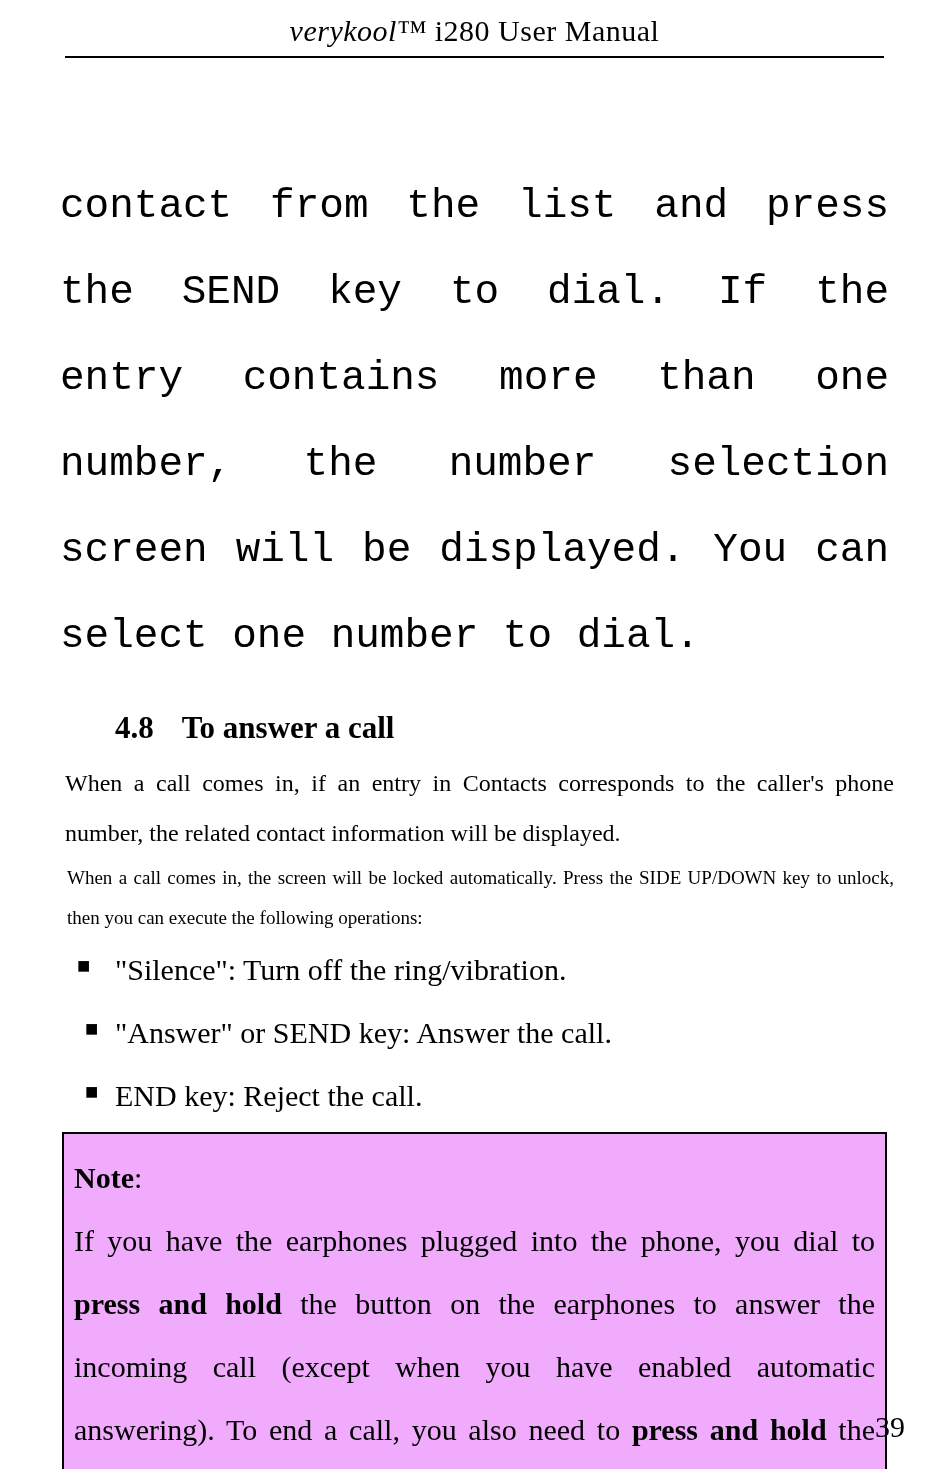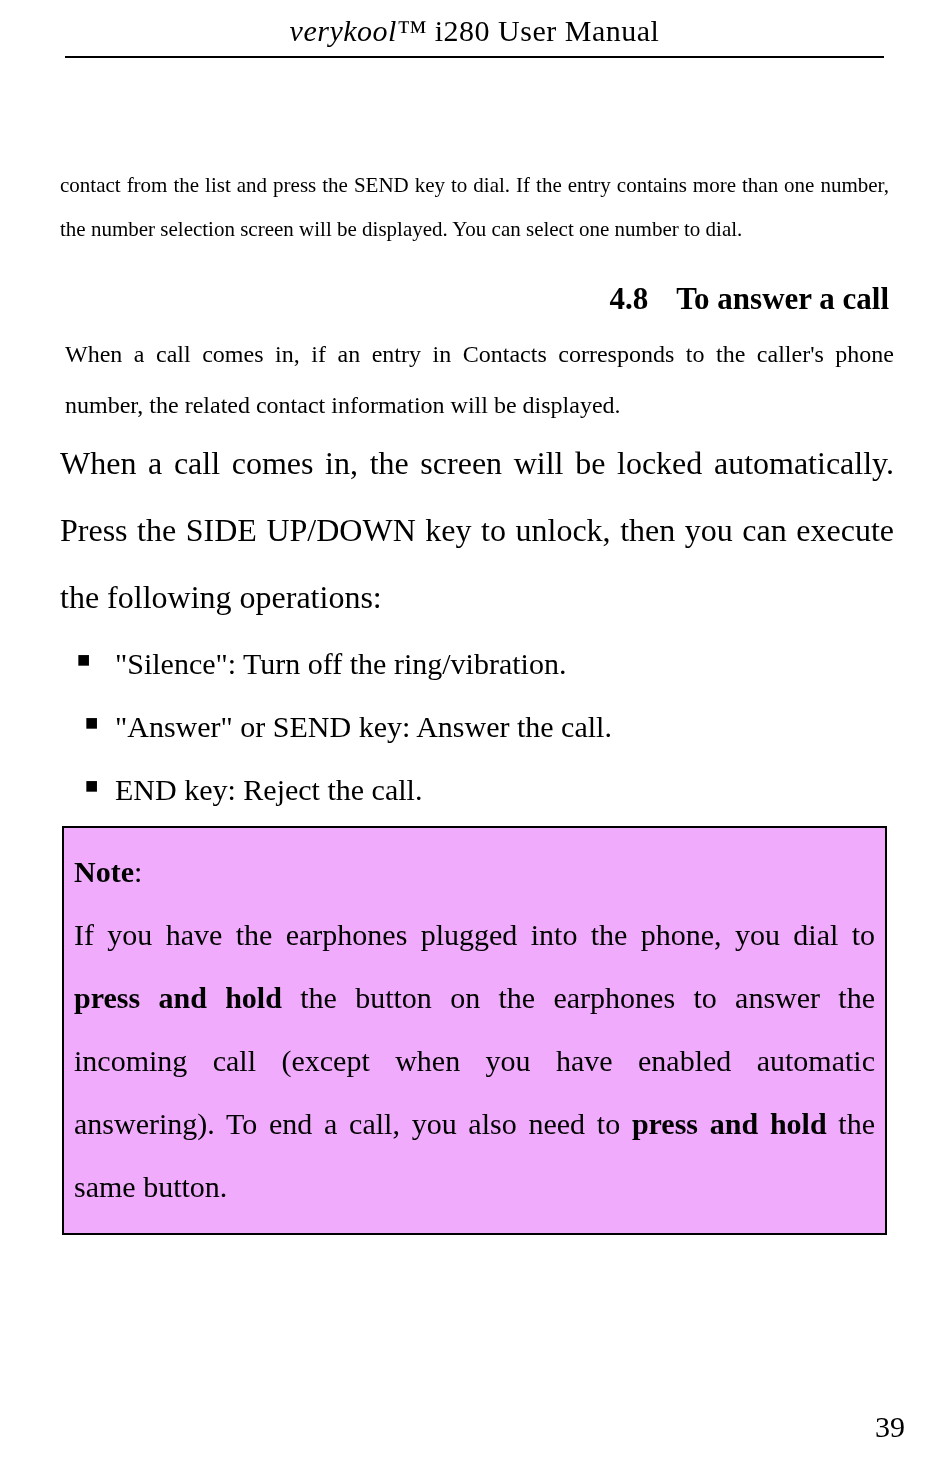--- a/index.html
+++ b/index.html
@@ -24,51 +24,51 @@
       letter-spacing: 0.5px;
     }
     .header-brand {
       font-style: italic;
     }
     .content {
       padding: 0 60px;
       margin-top: 105px;
     }
     .para1 {
-      font-size: 21px;
+      font-size: 41px;
       text-align: justify;
       text-align-last: left;
       line-height: 2.1;
       margin-bottom: 30px;
+      font-family: Liberation Mono, monospace;
     }
     .section-heading {
       font-size: 31px;
       font-weight: bold;
       margin-left: 55px;
       margin-top: 30px;
       margin-bottom: 12px;
-      text-align: right;
     }
     .section-number {
       margin-right: 28px;
     }
     .para2 {
       font-size: 24px;
       text-align: justify;
       text-align-last: left;
       line-height: 2.1;
       margin-left: 5px;
       margin-right: -5px;
     }
     .para3 {
-      font-size: 32px;
+      font-size: 19px;
       text-align: justify;
       text-align-last: left;
       line-height: 2.1;
-      margin-left: 0;
+      margin-left: 7px;
       margin-right: -5px;
     }
     .bullet-list {
       list-style: none;
       margin-top: 0;
       padding-left: 55px;
     }
     .bullet-list li {
       font-size: 30px;
       line-height: 2.1;

